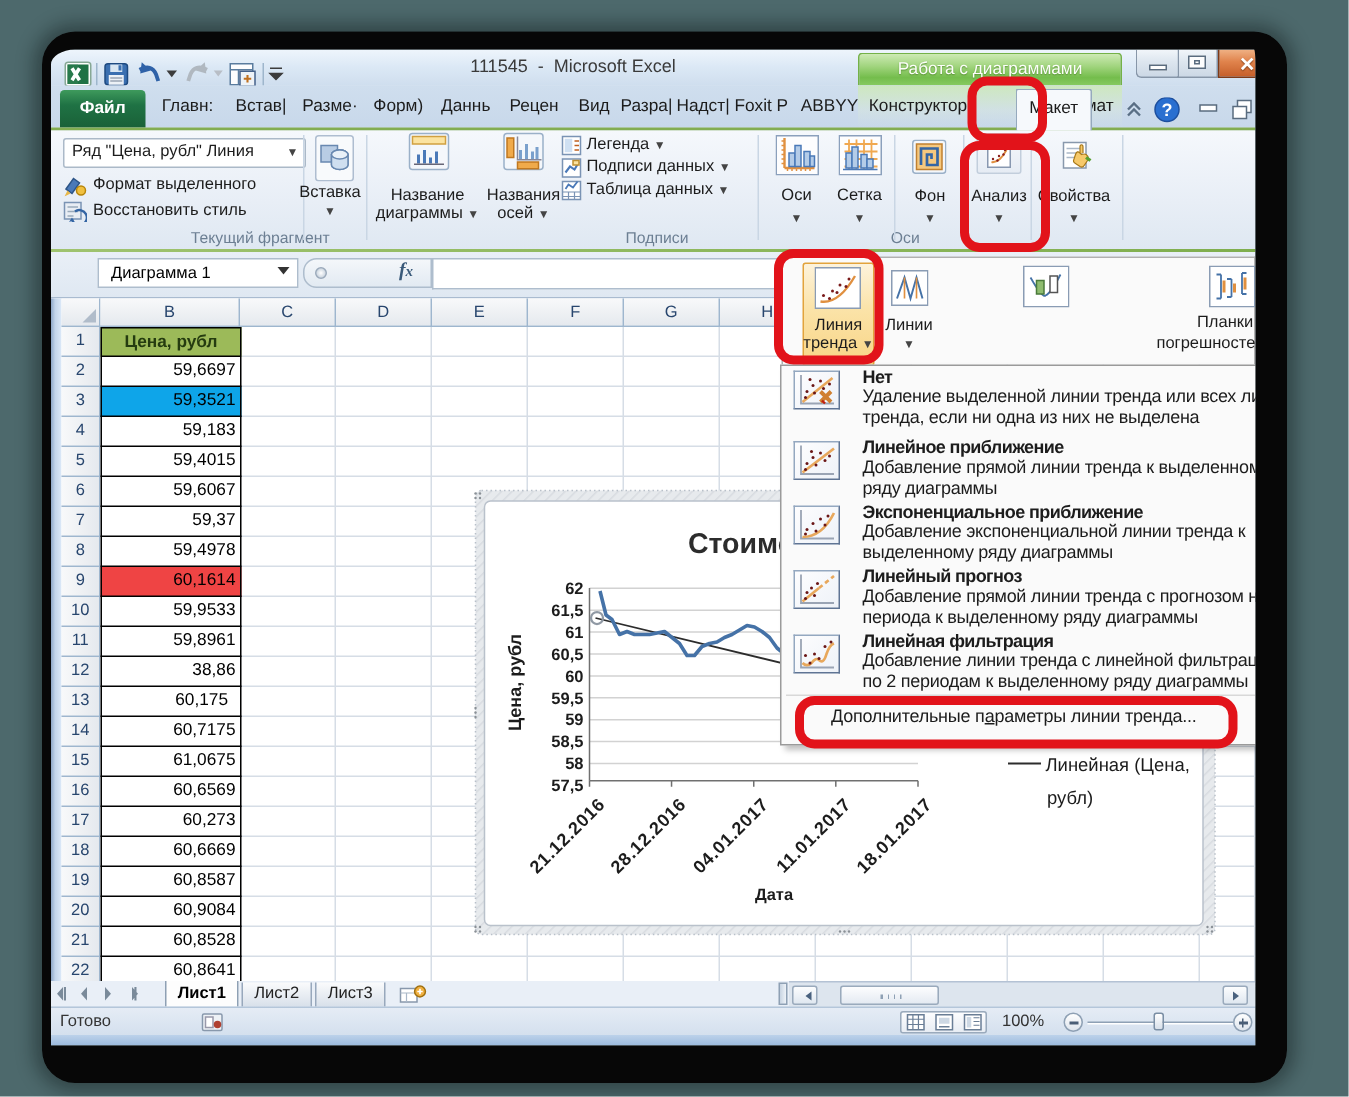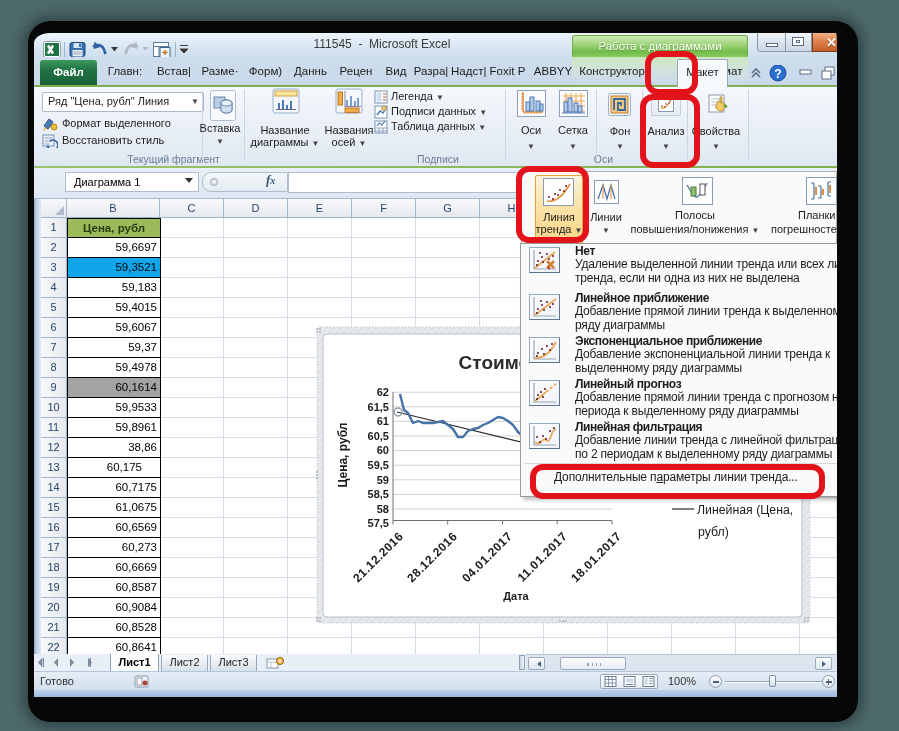--- a/index.html
+++ b/index.html
@@ -368,25 +368,25 @@
 <div class="abs" style="left:26px;top:419px;width:770px;height:1px;background:#d6dde6;"></div>
 <div class="abs" style="left:26px;top:439px;width:770px;height:1px;background:#d6dde6;"></div>
 <div class="abs" style="left:26px;top:0;width:94px;height:20px;background:#9cba59;border:1px solid #000;text-align:center;font-size:11.5px;font-weight:bold;line-height:18px;color:#253c10;">Цена, рубл</div>
 <div class="abs" style="left:26px;top:20px;width:94px;height:20px;background:#fff;border:1px solid #000;border-top:none;text-align:right;font-size:11.5px;line-height:19px;color:#000;padding-right:3px;">59,6697</div>
 <div class="abs" style="left:26px;top:40px;width:94px;height:20px;background:#0ea5e9;border:1px solid #000;border-top:none;text-align:right;font-size:11.5px;line-height:19px;color:#000;padding-right:3px;">59,3521</div>
 <div class="abs" style="left:26px;top:60px;width:94px;height:20px;background:#fff;border:1px solid #000;border-top:none;text-align:right;font-size:11.5px;line-height:19px;color:#000;padding-right:3px;">59,183</div>
 <div class="abs" style="left:26px;top:80px;width:94px;height:20px;background:#fff;border:1px solid #000;border-top:none;text-align:right;font-size:11.5px;line-height:19px;color:#000;padding-right:3px;">59,4015</div>
 <div class="abs" style="left:26px;top:100px;width:94px;height:20px;background:#fff;border:1px solid #000;border-top:none;text-align:right;font-size:11.5px;line-height:19px;color:#000;padding-right:3px;">59,6067</div>
 <div class="abs" style="left:26px;top:120px;width:94px;height:20px;background:#fff;border:1px solid #000;border-top:none;text-align:right;font-size:11.5px;line-height:19px;color:#000;padding-right:3px;">59,37</div>
 <div class="abs" style="left:26px;top:140px;width:94px;height:20px;background:#fff;border:1px solid #000;border-top:none;text-align:right;font-size:11.5px;line-height:19px;color:#000;padding-right:3px;">59,4978</div>
-<div class="abs" style="left:26px;top:160px;width:94px;height:20px;background:#a3a3a3;border:1px solid #000;border-top:none;text-align:right;font-size:11.5px;line-height:19px;color:#000;padding-right:3px;">60,1614</div>
+<div class="abs" style="left:26px;top:160px;width:94px;height:20px;background:#ef4444;border:1px solid #000;border-top:none;text-align:right;font-size:11.5px;line-height:19px;color:#000;padding-right:3px;">60,1614</div>
 <div class="abs" style="left:26px;top:180px;width:94px;height:20px;background:#fff;border:1px solid #000;border-top:none;text-align:right;font-size:11.5px;line-height:19px;color:#000;padding-right:3px;">59,9533</div>
 <div class="abs" style="left:26px;top:200px;width:94px;height:20px;background:#fff;border:1px solid #000;border-top:none;text-align:right;font-size:11.5px;line-height:19px;color:#000;padding-right:3px;">59,8961</div>
 <div class="abs" style="left:26px;top:220px;width:94px;height:20px;background:#fff;border:1px solid #000;border-top:none;text-align:right;font-size:11.5px;line-height:19px;color:#000;padding-right:3px;">38,86</div>
-<div class="abs" style="left:26px;top:240px;width:94px;height:20px;background:#fff;border:1px solid #000;border-top:none;text-align:right;font-size:11.5px;line-height:19px;color:#000;padding-right:18px;">60,175</div>
+<div class="abs" style="left:26px;top:240px;width:94px;height:20px;background:#fff;border:1px solid #000;border-top:none;text-align:right;font-size:11.5px;line-height:19px;color:#000;padding-right:8px;">60,175</div>
 <div class="abs" style="left:26px;top:260px;width:94px;height:20px;background:#fff;border:1px solid #000;border-top:none;text-align:right;font-size:11.5px;line-height:19px;color:#000;padding-right:3px;">60,7175</div>
 <div class="abs" style="left:26px;top:280px;width:94px;height:20px;background:#fff;border:1px solid #000;border-top:none;text-align:right;font-size:11.5px;line-height:19px;color:#000;padding-right:3px;">61,0675</div>
 <div class="abs" style="left:26px;top:300px;width:94px;height:20px;background:#fff;border:1px solid #000;border-top:none;text-align:right;font-size:11.5px;line-height:19px;color:#000;padding-right:3px;">60,6569</div>
 <div class="abs" style="left:26px;top:320px;width:94px;height:20px;background:#fff;border:1px solid #000;border-top:none;text-align:right;font-size:11.5px;line-height:19px;color:#000;padding-right:3px;">60,273</div>
 <div class="abs" style="left:26px;top:340px;width:94px;height:20px;background:#fff;border:1px solid #000;border-top:none;text-align:right;font-size:11.5px;line-height:19px;color:#000;padding-right:3px;">60,6669</div>
 <div class="abs" style="left:26px;top:360px;width:94px;height:20px;background:#fff;border:1px solid #000;border-top:none;text-align:right;font-size:11.5px;line-height:19px;color:#000;padding-right:3px;">60,8587</div>
 <div class="abs" style="left:26px;top:380px;width:94px;height:20px;background:#fff;border:1px solid #000;border-top:none;text-align:right;font-size:11.5px;line-height:19px;color:#000;padding-right:3px;">60,9084</div>
 <div class="abs" style="left:26px;top:400px;width:94px;height:20px;background:#fff;border:1px solid #000;border-top:none;text-align:right;font-size:11.5px;line-height:19px;color:#000;padding-right:3px;">60,8528</div>
 <div class="abs" style="left:26px;top:420px;width:94px;height:20px;background:#fff;border:1px solid #000;border-top:none;text-align:right;font-size:11.5px;line-height:19px;color:#000;padding-right:3px;">60,8641</div>
 </div>
@@ -574,21 +574,20 @@
         <path d="M9 5 v14 M17 5 v14" stroke="#e09040" stroke-width="1.1"></path>
       </svg>
       <div class="abs" style="left:59px;top:39px;width:50px;text-align:center;font-size:11px;color:#1c1c1c;line-height:12px;">Линии<br><span style="font-size:8px;color:#444;">▼</span></div>
 
       <svg class="abs" style="left:160px;top:5px;" width="31" height="28" viewBox="0 0 31 28">
         <rect x="0.5" y="0.5" width="30" height="27" fill="#fff" stroke="#8a9cb4"></rect>
         <path d="M5 8 q8 14 10 12 q4 -2 10 -14" fill="none" stroke="#4572a7" stroke-width="1.2"></path>
         <rect x="9" y="10" width="5" height="9" fill="#8fbc6f" stroke="#4a7a3a"></rect>
         <rect x="18" y="7" width="5" height="11" fill="#fff" stroke="#555"></rect>
       </svg>
-      <div class="abs" style="left:103px;top:37px;width:140px;text-align:center;font-size:11px;color:#1c1c1c;line-height:13.5px;white-space:nowrap;">Полосы<br>повышения/понижения <span style="font-size:8px;color:#444;">▼</span></div>
 
       <svg class="abs" style="left:284px;top:5px;" width="31" height="28" viewBox="0 0 31 28">
         <rect x="0.5" y="0.5" width="30" height="27" fill="#fff" stroke="#8a9cb4"></rect>
         <g stroke="#4572a7" stroke-width="1.2">
             <path d="M8 6 v16 M8 6 h-3 M8 22 h-3 M15 9 v12 M15 9 h-3 M15 21 h-3 M22 5 v14 M22 5 h3 M22 19 h3"></path>
           </g>
         <g stroke="#e09040" stroke-width="2">
             <path d="M10 10 v8 M17 12 v6 M24 8 v8"></path>
           </g>
       </svg>

